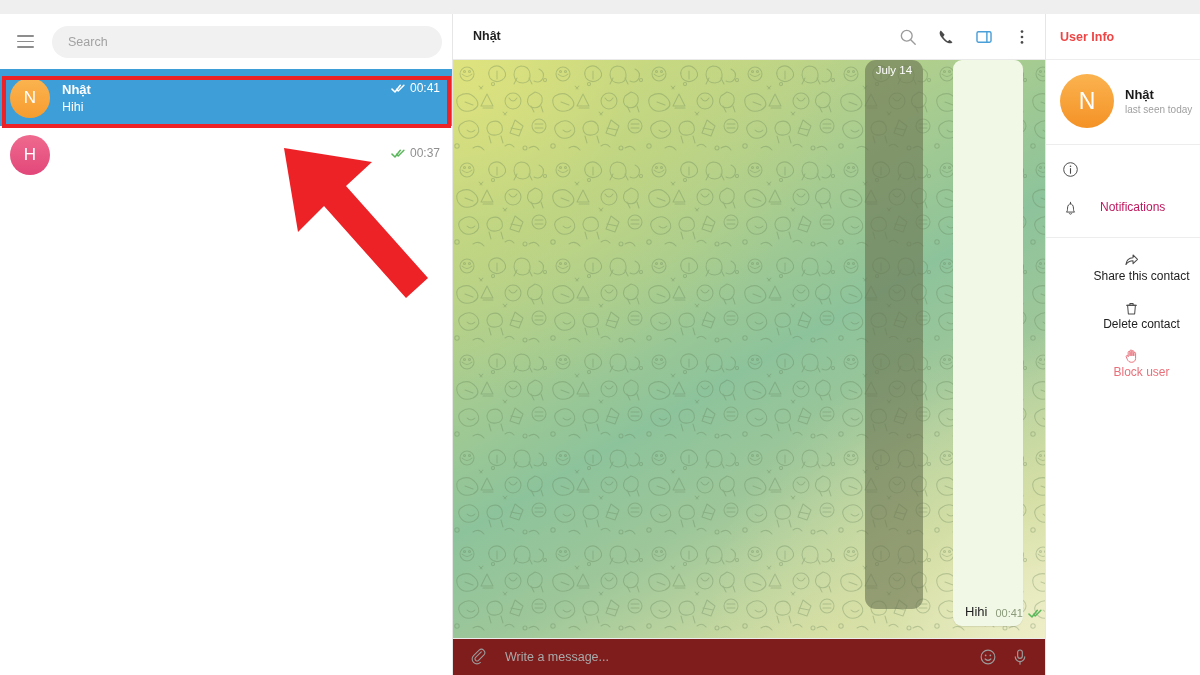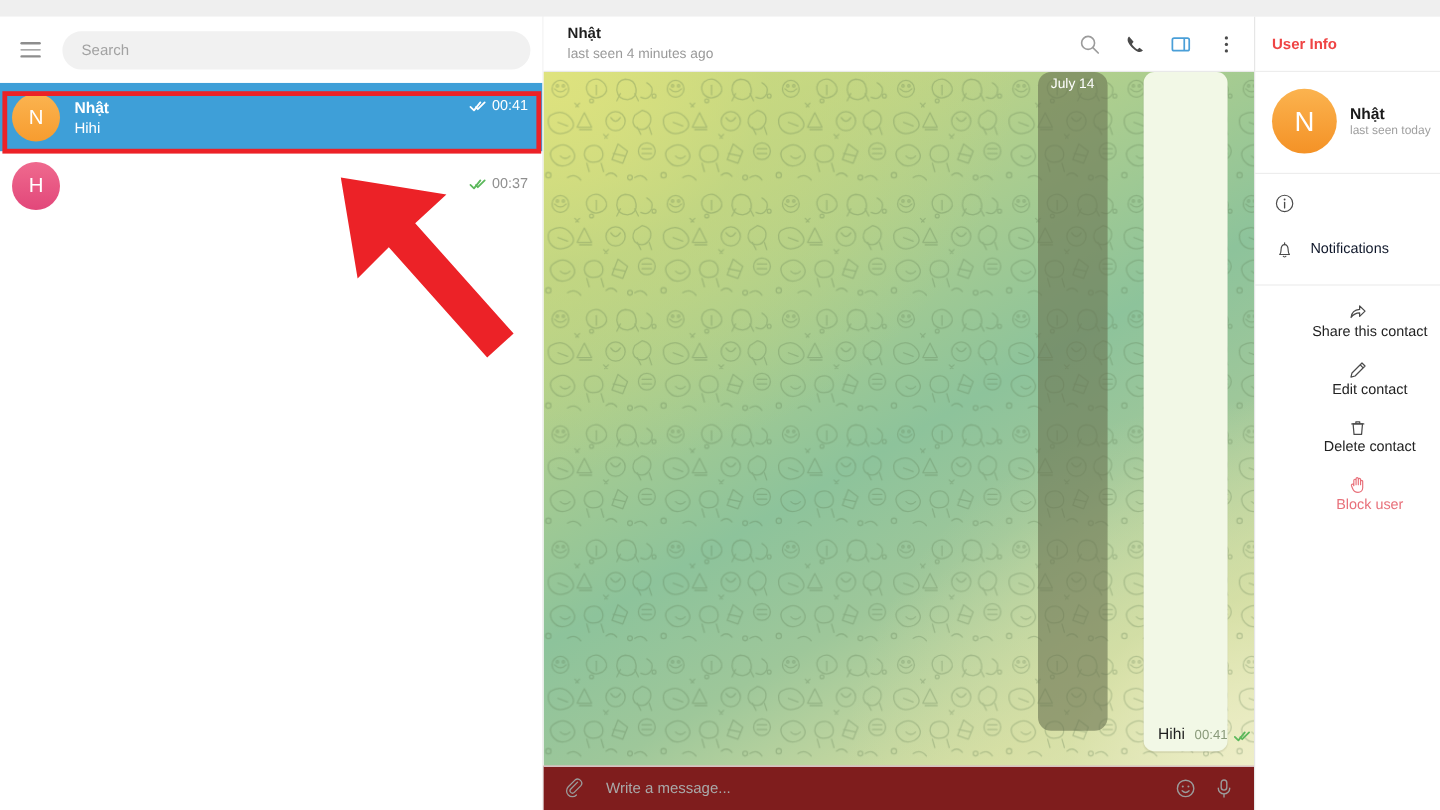--- a/index.html
+++ b/index.html
@@ -137,21 +137,21 @@
     background: linear-gradient(180deg,#fbb34f,#f49226);
     display: flex; align-items: center; justify-content: center;
     color: #fff; font-size: 23px;
   }
   .rp-names { margin-left: 11px; min-width: 0; white-space: nowrap; }
   .rp-name { font-size: 13px; font-weight: bold; color: #1a1a1a; }
   .rp-status { font-size: 10px; color: #a0a0a0; margin-top: 2px; }
   .rp-section { padding: 16px 0 0 0; border-bottom: 1px solid #ededed; }
   .rp-row { display: flex; align-items: flex-start; padding: 0 0 22px 16px; }
   .rp-row .ic { width: 17px; height: 17px; flex: 0 0 17px; display: block; }
-  .rp-row-text { margin-left: 13px; font-size: 12px; color: #0f172a; }
+  .rp-row-text { margin-left: 21px; font-size: 12px; color: #be185d; }
   .rp-actions { padding: 14px 0 0 0; }
   .rp-action { display: flex; align-items: center; padding: 0 0 17px 16px; cursor: pointer; flex-direction: column; }
   .rp-action .ic { width: 17px; height: 17px; flex: 0 0 17px; display: block; }
   .rp-action-text { margin-left: 21px; font-size: 12px; color: #222; white-space: nowrap; }
   .rp-action.danger .rp-action-text { color: #e8707a; }
 </style>
 </head>
 <body>
 
 <div id="app">
@@ -224,21 +224,20 @@
         <polygon points="8,8 96,22 70,46 152,138 130,158 48,66 22,92" fill="#ec2227"></polygon>
       </svg>
 
     </div>
 
     <div class="chat-area">
 
       <div class="chat-header">
         <div class="ch-titles">
           <div class="ch-name">Nhật</div>
-          <div class="ch-status">last seen 4 minutes ago</div>
         </div>
         <div class="ch-icons">
           <svg class="ic" viewBox="0 0 20 20">
             <circle cx="8.6" cy="8.6" r="6" fill="none" stroke="#9b9b9b" stroke-width="1.5"></circle>
             <line x1="13" y1="13" x2="18" y2="18" stroke="#9b9b9b" stroke-width="1.5" stroke-linecap="round"></line>
           </svg>
           <svg class="ic" viewBox="0 0 20 20">
             <path d="M4.3 2.8 C3 3.9 2.6 5.6 3.3 7.6 c1.1 3.2 5.8 8 9.1 9.1 2 .7 3.7 .3 4.8-1 l-3.2-2.6 -2 1.6 c-1.6-.8-4.3-3.5-5.1-5.1 l1.6-2 Z" fill="#4a4a4a"></path>
           </svg>
           <svg class="ic" viewBox="0 0 20 20">
@@ -377,27 +376,20 @@
 
       <div class="rp-actions">
 
         <div class="rp-action">
           <svg class="ic" viewBox="0 0 20 20">
             <path d="M3.4 14.8 c.6-5.2 4-7.6 8.4-7.9 l0-3.4 l5.3 5.1 l-5.3 5.1 l0-3.4 c-3.6 .1-6.2 1.4-8.4 4.5Z" fill="none" stroke="#4a4a4a" stroke-width="1.2" stroke-linejoin="round"></path>
           </svg>
           <span class="rp-action-text">Share this contact</span>
         </div>
 
-        <div class="rp-action">
-          <svg class="ic" viewBox="0 0 20 20">
-            <path d="M14.1 2.9 l3 3 L7.3 15.7 l-4 1 l1-4 Z" fill="none" stroke="#4a4a4a" stroke-width="1.2" stroke-linejoin="round"></path>
-            <line x1="12.3" y1="4.7" x2="15.3" y2="7.7" stroke="#4a4a4a" stroke-width="1.2"></line>
-          </svg>
-          <span class="rp-action-text">Edit contact</span>
-        </div>
 
         <div class="rp-action">
           <svg class="ic" viewBox="0 0 20 20">
             <path d="M5.4 6.2 l9.2 0 l-.9 10.2 l-7.4 0 Z" fill="none" stroke="#4a4a4a" stroke-width="1.2" stroke-linejoin="round"></path>
             <line x1="4.1" y1="6.2" x2="15.9" y2="6.2" stroke="#4a4a4a" stroke-width="1.2" stroke-linecap="round"></line>
             <path d="M8.1 6.2 l0-2.1 l3.8 0 l0 2.1" fill="none" stroke="#4a4a4a" stroke-width="1.2" stroke-linejoin="round"></path>
           </svg>
           <span class="rp-action-text">Delete contact</span>
         </div>
 

